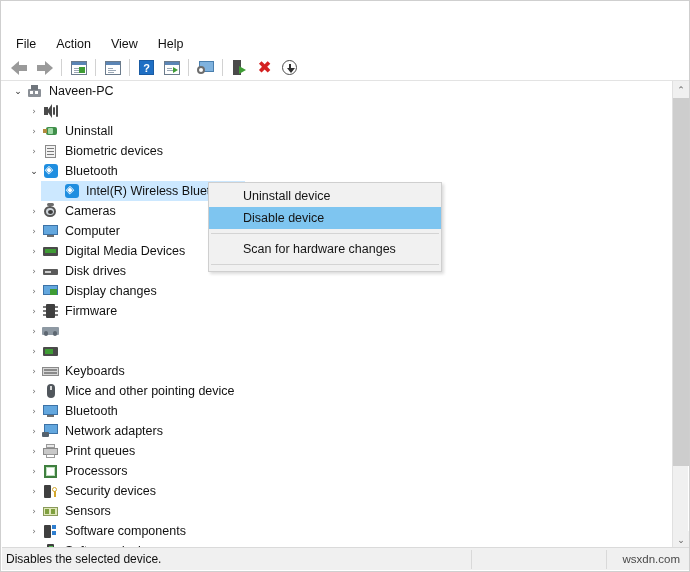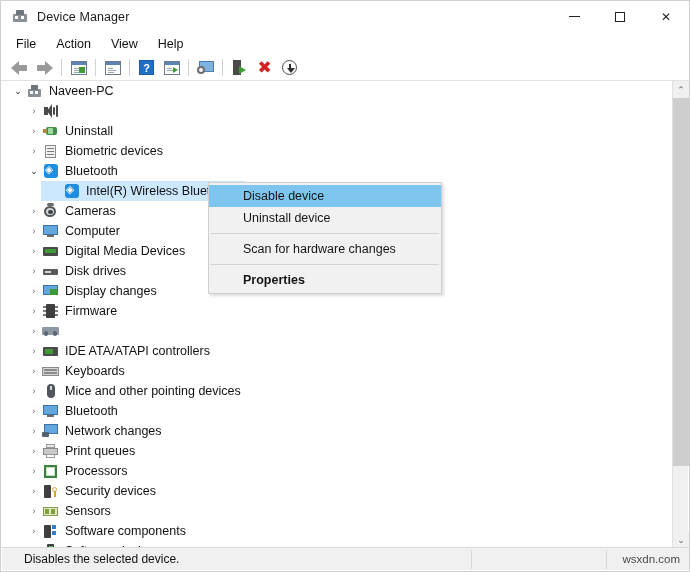--- a/index.html
+++ b/index.html
@@ -405,58 +405,39 @@
   #statusbar {
     position: absolute; left: 1px; bottom: 1px;
     width: 687px; height: 23px;
     background: #f0f0f0;
     border-top: 1px solid #dadada;
     display: flex; align-items: center;
     box-sizing: border-box;
   }
   #status-text {
     font-size: 12px; color: #111111;
-    padding-left: 22px;
+    padding-left: 4px;
     flex: 0 0 auto;
   }
   .st-sep {
     position: absolute; top: 2px; width: 1px; height: 19px;
     background: #d9d9d9;
   }
   #st-sep1 { left: 469px; }
   #st-sep2 { left: 604px; }
   #watermark {
     position: absolute; right: 9px;
     font-size: 11.5px; color: #4a4a4a;
   }
 </style>
 </head>
 <body>
 
 <div id="app">
 
-  <div id="titlebar">
-    <div id="title-icon">
-      <div class="pcicon-body"></div>
-      <div class="pcicon-top"></div>
-      <div class="pcicon-dot"></div>
-      <div class="pcicon-dot2"></div>
-    </div>
-    <div id="title-text">Device Manager</div>
-
-    <div class="wbtn" id="btn-min">
-      <div class="min-bar"></div>
-    </div>
-    <div class="wbtn" id="btn-max">
-      <div class="max-sq"></div>
-    </div>
-    <div class="wbtn" id="btn-close">
-      <span class="wglyph">✕</span>
-    </div>
-  </div>
 
   <div id="menubar">
     <div class="menu-item">File</div>
     <div class="menu-item">Action</div>
     <div class="menu-item">View</div>
     <div class="menu-item">Help</div>
   </div>
 
   <div id="toolbar">
     <div style="width:6px"></div>
@@ -687,21 +668,20 @@
     </div>
 
     <div class="row ind1">
       <span class="chev">›</span>
       <span class="ico">
           <span class="ic ic-ide">
             <i class="b"></i>
             <i class="g"></i>
           </span>
         </span>
-      <span class="lbl">IDE ATA/ATAPI controllers</span>
     </div>
 
     <div class="row ind1">
       <span class="chev">›</span>
       <span class="ico">
           <span class="ic ic-kb">
             <i class="b"></i>
             <i class="r1"></i>
             <i class="r2"></i>
           </span>
@@ -710,21 +690,21 @@
     </div>
 
     <div class="row ind1">
       <span class="chev">›</span>
       <span class="ico">
           <span class="ic ic-ms">
             <i class="b"></i>
             <i class="w"></i>
           </span>
         </span>
-      <span class="lbl">Mice and other pointing devices</span>
+      <span class="lbl">Mice and other pointing device</span>
     </div>
 
     <div class="row ind1">
       <span class="chev">›</span>
       <span class="ico">
           <span class="ic ic-mon">
             <i class="s"></i>
             <i class="b"></i>
           </span>
         </span>
@@ -732,21 +712,21 @@
     </div>
 
     <div class="row ind1">
       <span class="chev">›</span>
       <span class="ico">
           <span class="ic ic-net">
             <i class="s"></i>
             <i class="p"></i>
           </span>
         </span>
-      <span class="lbl">Network changes</span>
+      <span class="lbl">Network adapters</span>
     </div>
 
     <div class="row ind1">
       <span class="chev">›</span>
       <span class="ico">
           <span class="ic ic-prn">
             <i class="t"></i>
             <i class="b"></i>
             <i class="o"></i>
           </span>
@@ -808,26 +788,25 @@
             <i class="b"></i>
             <i class="g"></i>
           </span>
         </span>
       <span class="lbl">Software devices</span>
     </div>
 
   </div>
 
   <div id="ctxmenu">
+    <div class="ctx-item">Uninstall device</div>
     <div class="ctx-item hl">Disable device</div>
-    <div class="ctx-item">Uninstall device</div>
     <div class="ctx-sep"></div>
     <div class="ctx-item">Scan for hardware changes</div>
     <div class="ctx-sep"></div>
-    <div class="ctx-item bold">Properties</div>
   </div>
 
   <div id="vscroll">
     <div class="sb-arrow" id="sb-up">⌃</div>
     <div id="sb-thumb"></div>
     <div class="sb-arrow" id="sb-down">⌄</div>
   </div>
 
   <div id="statusbar">
     <div id="status-text">Disables the selected device.</div>

